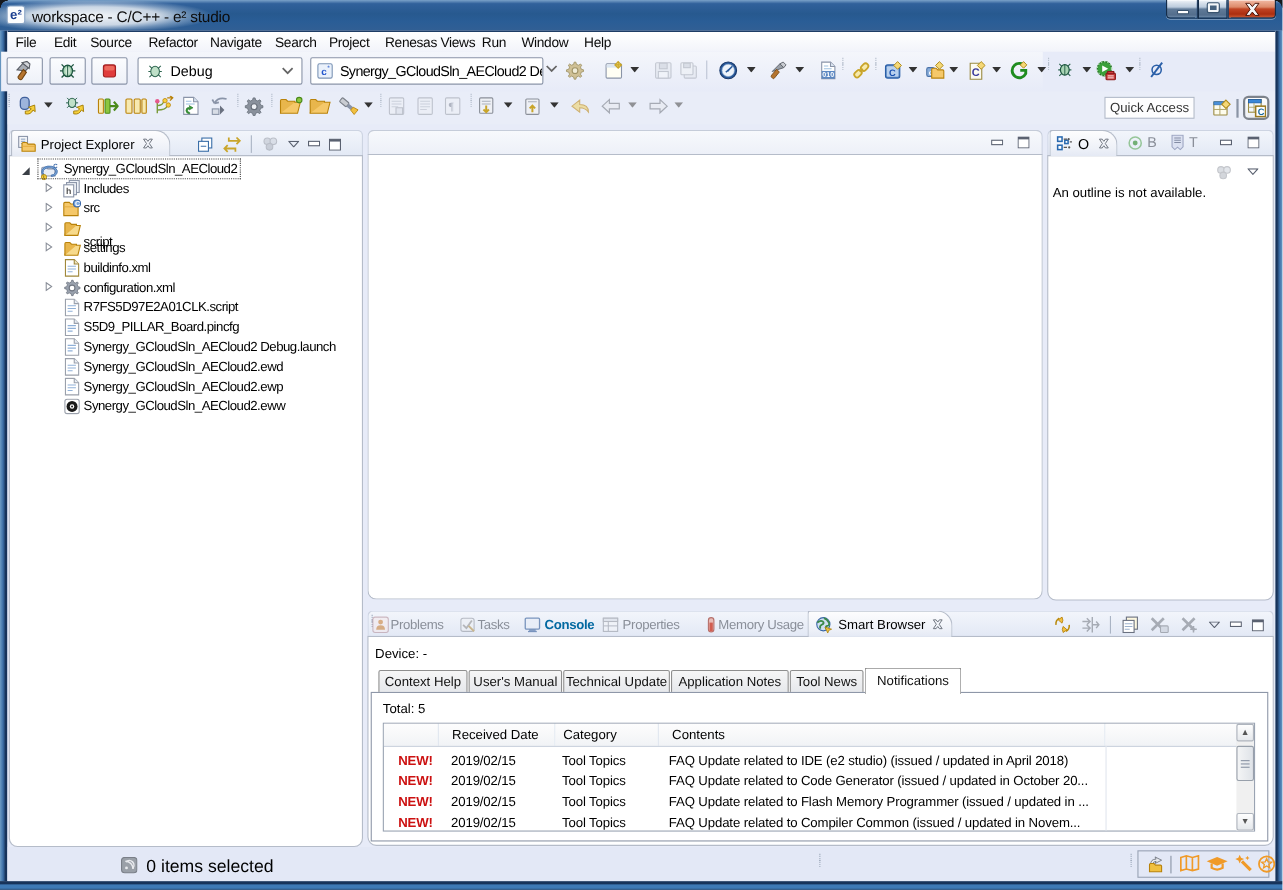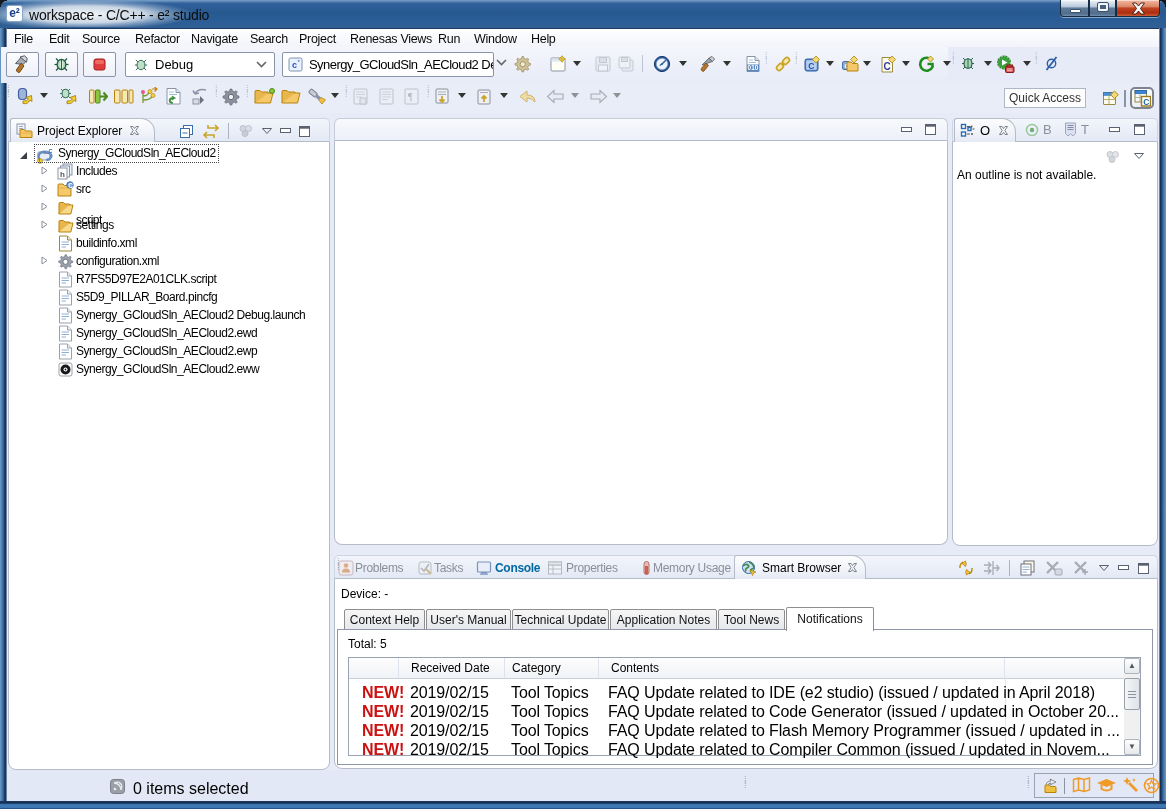--- a/index.html
+++ b/index.html
@@ -68,21 +68,21 @@
 
   
   #device { left:341px; top:587px; font-size:12px; }
   .ntab { position:absolute; height:21px; top:609px; background:linear-gradient(#f6f6f6,#e6e8ec); border:1px solid #8e8e8e; border-radius:2px 2px 0 0;
     font-size:12px; text-align:center; color:#111; line-height:20px; }
   #ntab-active { top:607px; height:24px; background:#fff; border-bottom:none; z-index:3; line-height:23px; }
   #bp-frame { left:337px; top:629px; width:816px; height:136px; background:#fff; border:1px solid #8e97a8; }
   #total { left:348px; top:637px; font-size:12px; }
   #ntable { left:348px; top:657px; width:793px; height:99px; border:1px solid #9aa3b2; background:#fff; }
   .th { position:absolute; top:0; height:20px; background:linear-gradient(#fdfdfd,#f1f3f6); border-right:1px solid #dde4ee; font-size:12px; display:flex; align-items:center; }
-  .cell { position:absolute; font-size:16px; white-space:nowrap; letter-spacing:-0.12px; }
+  .cell { position:absolute; font-size:12px; white-space:nowrap; letter-spacing:-0.12px; }
   .new { color:#cc1111; font-weight:bold; }
 
   
   #vsb { position:absolute; left:1124px; top:658px; width:16px; height:97px; background:#f0f0f0; }
   .sbtn { position:absolute; left:0; width:16px; height:16px; background:linear-gradient(#fefefe,#e5e8ec); border:1px solid #aeb4bd; border-radius:2px; color:#555; font-size:8px; text-align:center; line-height:14px; }
   #vthumb { position:absolute; left:0; top:20px; width:16px; height:32px; background:linear-gradient(90deg,#f4f5f6,#dfe3e8); border:1px solid #98a0ab; border-radius:2px; }
 
   
   #statusbar { left:7px; top:770px; width:1152px; height:31px; background:#e3e8f6; }
 </style>

